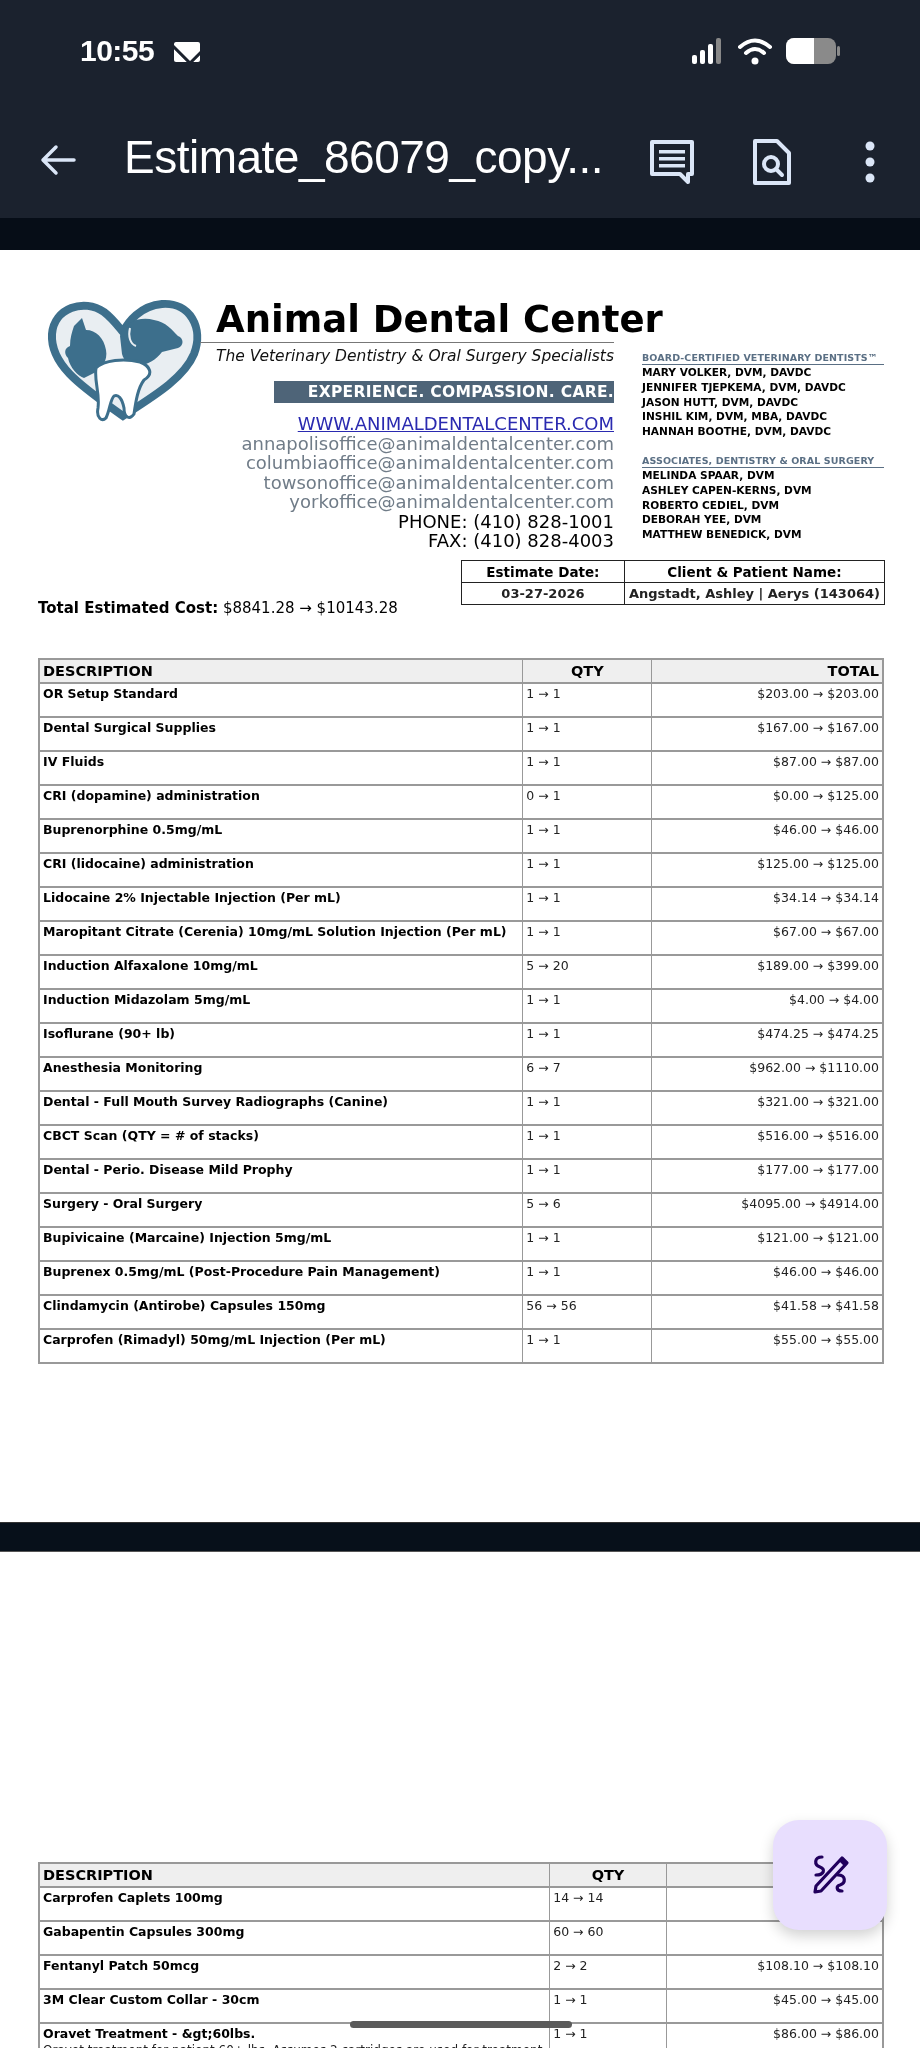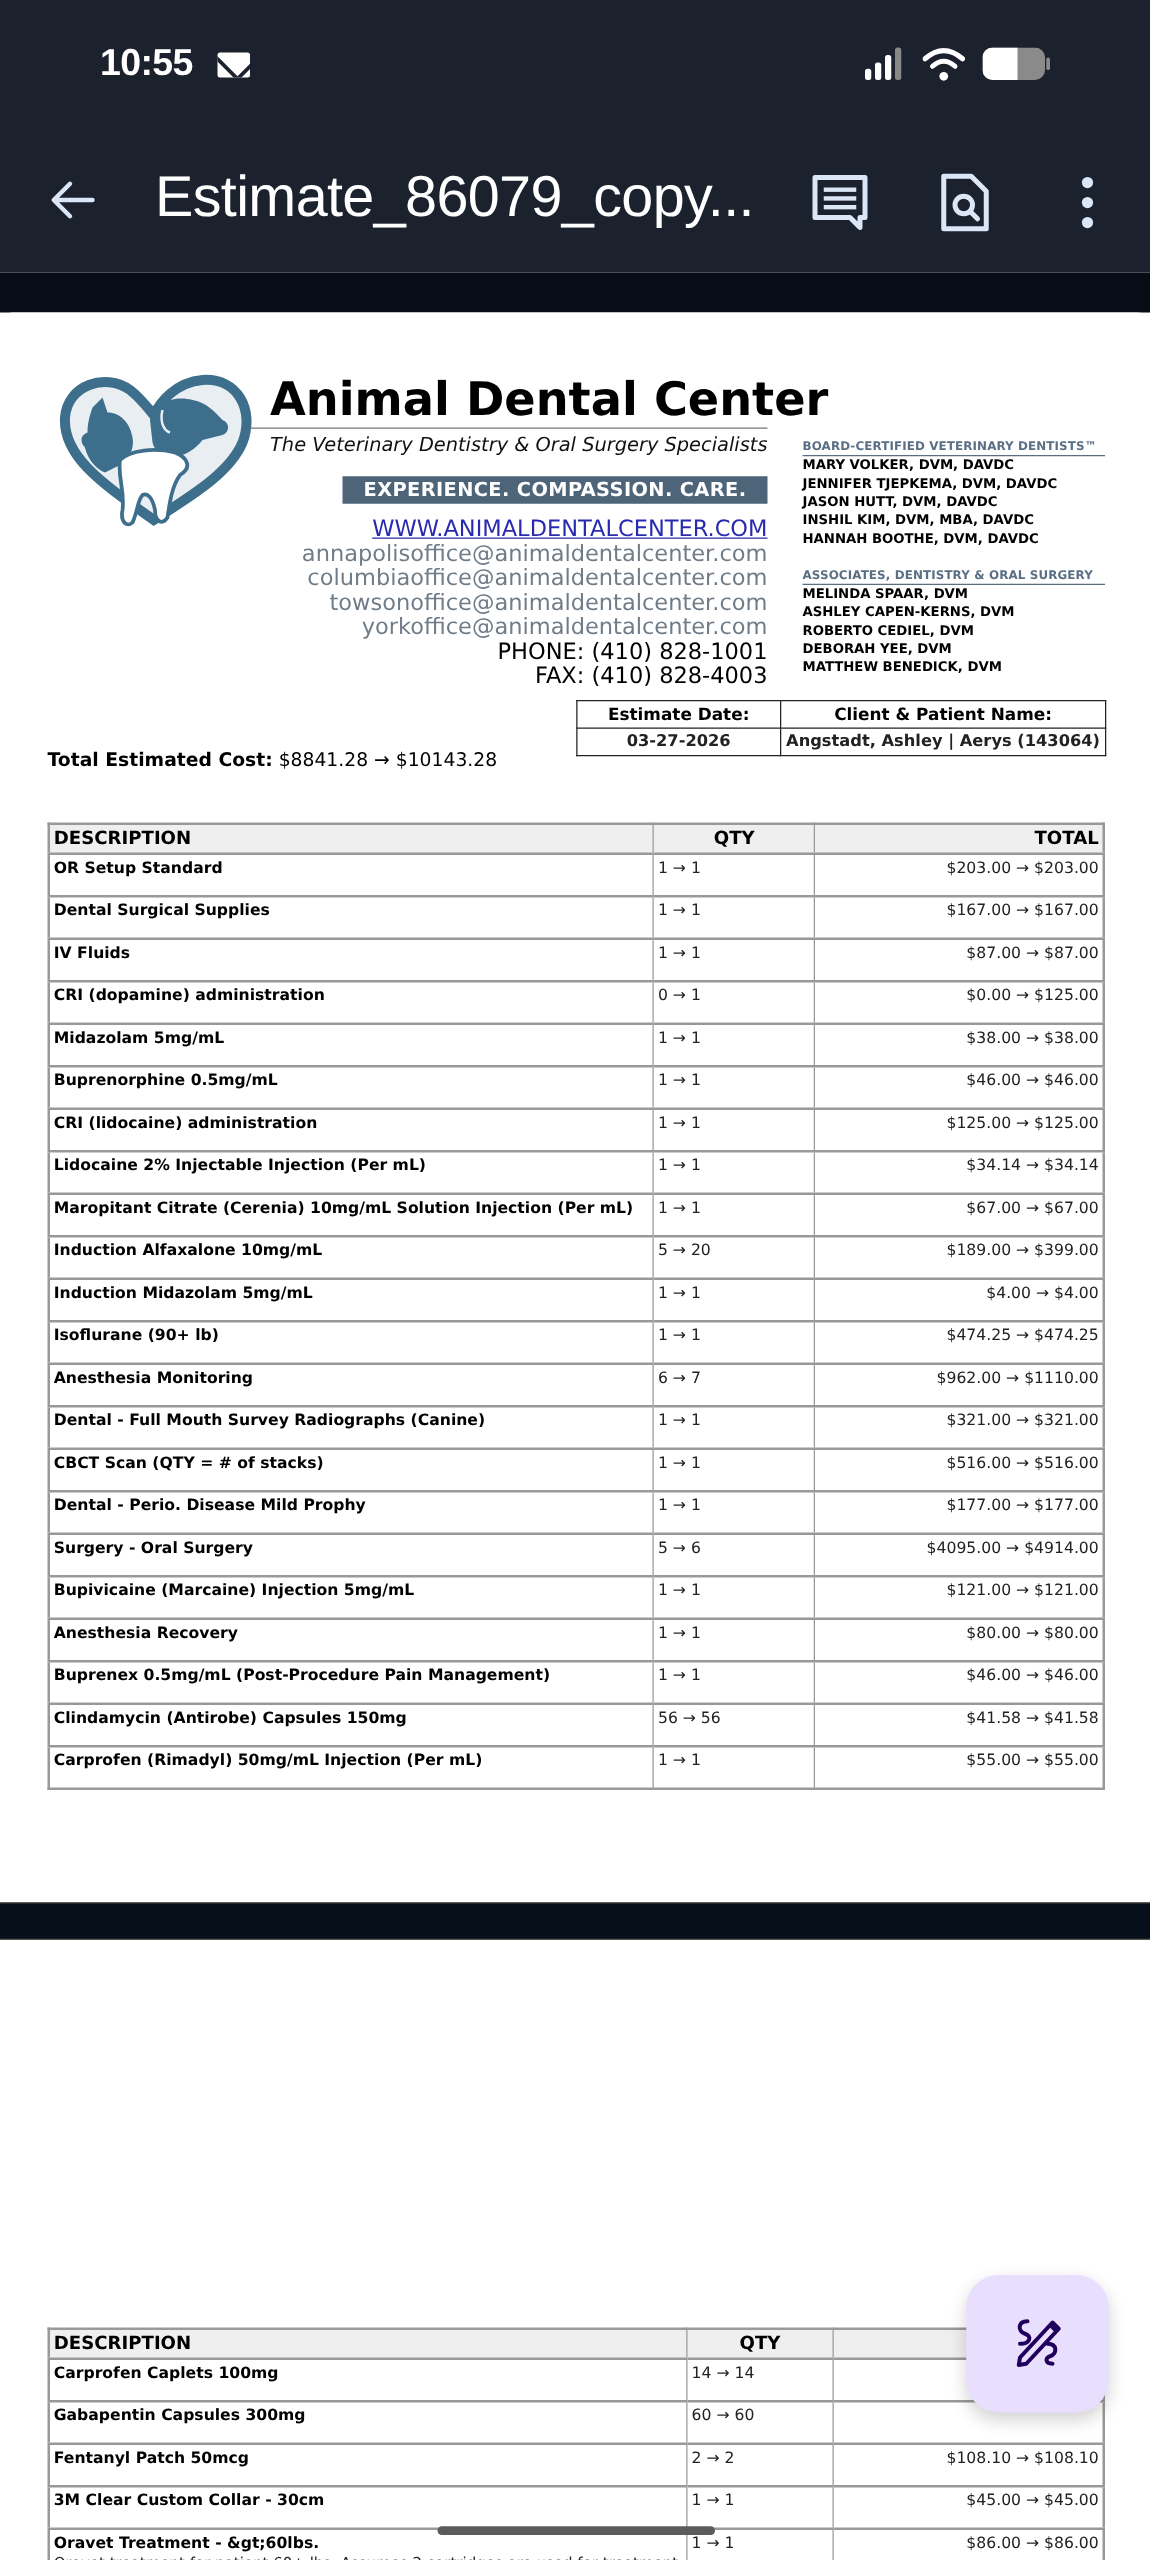--- a/index.html
+++ b/index.html
@@ -24,21 +24,21 @@
   .more-icon { position: absolute; left: 860px; top: 40px; width: 20px; height: 44px; }
   .gap-band { position: absolute; left: 0; top: 218px; width: 920px; height: 32px; background: #060d17; }
 
   
   .page { position: absolute; left: 0; width: 920px; background: #fff; }
   .page1 { top: 250px; height: 1328px; border-radius: 10px; }
   .logo { position: absolute; left: 44px; top: 46px; width: 158px; height: 126px; }
   .brand { position: absolute; left: 216px; top: 48px; font-size: 37px; font-weight: bold; letter-spacing: 0; white-space: nowrap; }
   .brand-rule { position: absolute; left: 200px; top: 92px; width: 414px; height: 1px; background: #777; }
   .tagline { position: absolute; right: 306px; top: 97px; font-size: 15.5px; font-style: italic; white-space: nowrap; color: #111; }
-  .motto { position: absolute; left: 274px; top: 131px; width: 340px; height: 22px; background: #4e6478; color: #fff; font-weight: bold; font-size: 15.5px; text-align: center; line-height: 22px; letter-spacing: 0.3px; }
+  .motto { position: absolute; left: 274px; top: 131px; width: 340px; height: 22px; background: #4e6478; color: #fff; font-weight: bold; font-size: 15.5px; text-align: right; line-height: 22px; letter-spacing: 0.3px; }
   .contact { position: absolute; right: 306px; top: 164px; text-align: right; font-size: 18px; line-height: 19.5px; }
   .contact .web { color: #2a2ab0; text-decoration: underline; }
   .contact .mail { color: #707c88; }
   .contact .phone { color: #000; }
 
   .staff { position: absolute; left: 642px; top: 102px; width: 242px; }
   .staff-h { font-size: 9.5px; font-weight: bold; color: #5a6f84; border-bottom: 1.5px solid #5a6f84; padding-bottom: 1px; white-space: nowrap; letter-spacing: 0.1px; }
   .staff-n { font-size: 10.6px; font-weight: bold; line-height: 14.8px; white-space: nowrap; }
   .staff-gap { height: 16px; }
 
@@ -196,25 +196,20 @@
           <td class="desc c1"><span>IV Fluids</span></td>
           <td class="qty c2">1 → 1</td>
           <td class="tot c3">$87.00 → $87.00</td>
         </tr>
         <tr>
           <td class="desc c1"><span>CRI (dopamine) administration</span></td>
           <td class="qty c2">0 → 1</td>
           <td class="tot c3">$0.00 → $125.00</td>
         </tr>
         <tr>
-          <td class="desc c1"><span>Midazolam 5mg/mL</span></td>
-          <td class="qty c2">1 → 1</td>
-          <td class="tot c3">$38.00 → $38.00</td>
-        </tr>
-        <tr>
           <td class="desc c1"><span>Buprenorphine 0.5mg/mL</span></td>
           <td class="qty c2">1 → 1</td>
           <td class="tot c3">$46.00 → $46.00</td>
         </tr>
         <tr>
           <td class="desc c1"><span>CRI (lidocaine) administration</span></td>
           <td class="qty c2">1 → 1</td>
           <td class="tot c3">$125.00 → $125.00</td>
         </tr>
         <tr>
@@ -264,25 +259,20 @@
         </tr>
         <tr>
           <td class="desc c1"><span>Surgery - Oral Surgery</span></td>
           <td class="qty c2">5 → 6</td>
           <td class="tot c3">$4095.00 → $4914.00</td>
         </tr>
         <tr>
           <td class="desc c1"><span>Bupivicaine (Marcaine) Injection 5mg/mL</span></td>
           <td class="qty c2">1 → 1</td>
           <td class="tot c3">$121.00 → $121.00</td>
-        </tr>
-        <tr>
-          <td class="desc c1"><span>Anesthesia Recovery</span></td>
-          <td class="qty c2">1 → 1</td>
-          <td class="tot c3">$80.00 → $80.00</td>
         </tr>
         <tr>
           <td class="desc c1"><span>Buprenex 0.5mg/mL (Post-Procedure Pain Management)</span></td>
           <td class="qty c2">1 → 1</td>
           <td class="tot c3">$46.00 → $46.00</td>
         </tr>
         <tr>
           <td class="desc c1"><span>Clindamycin (Antirobe) Capsules 150mg</span></td>
           <td class="qty c2">56 → 56</td>
           <td class="tot c3">$41.58 → $41.58</td>

